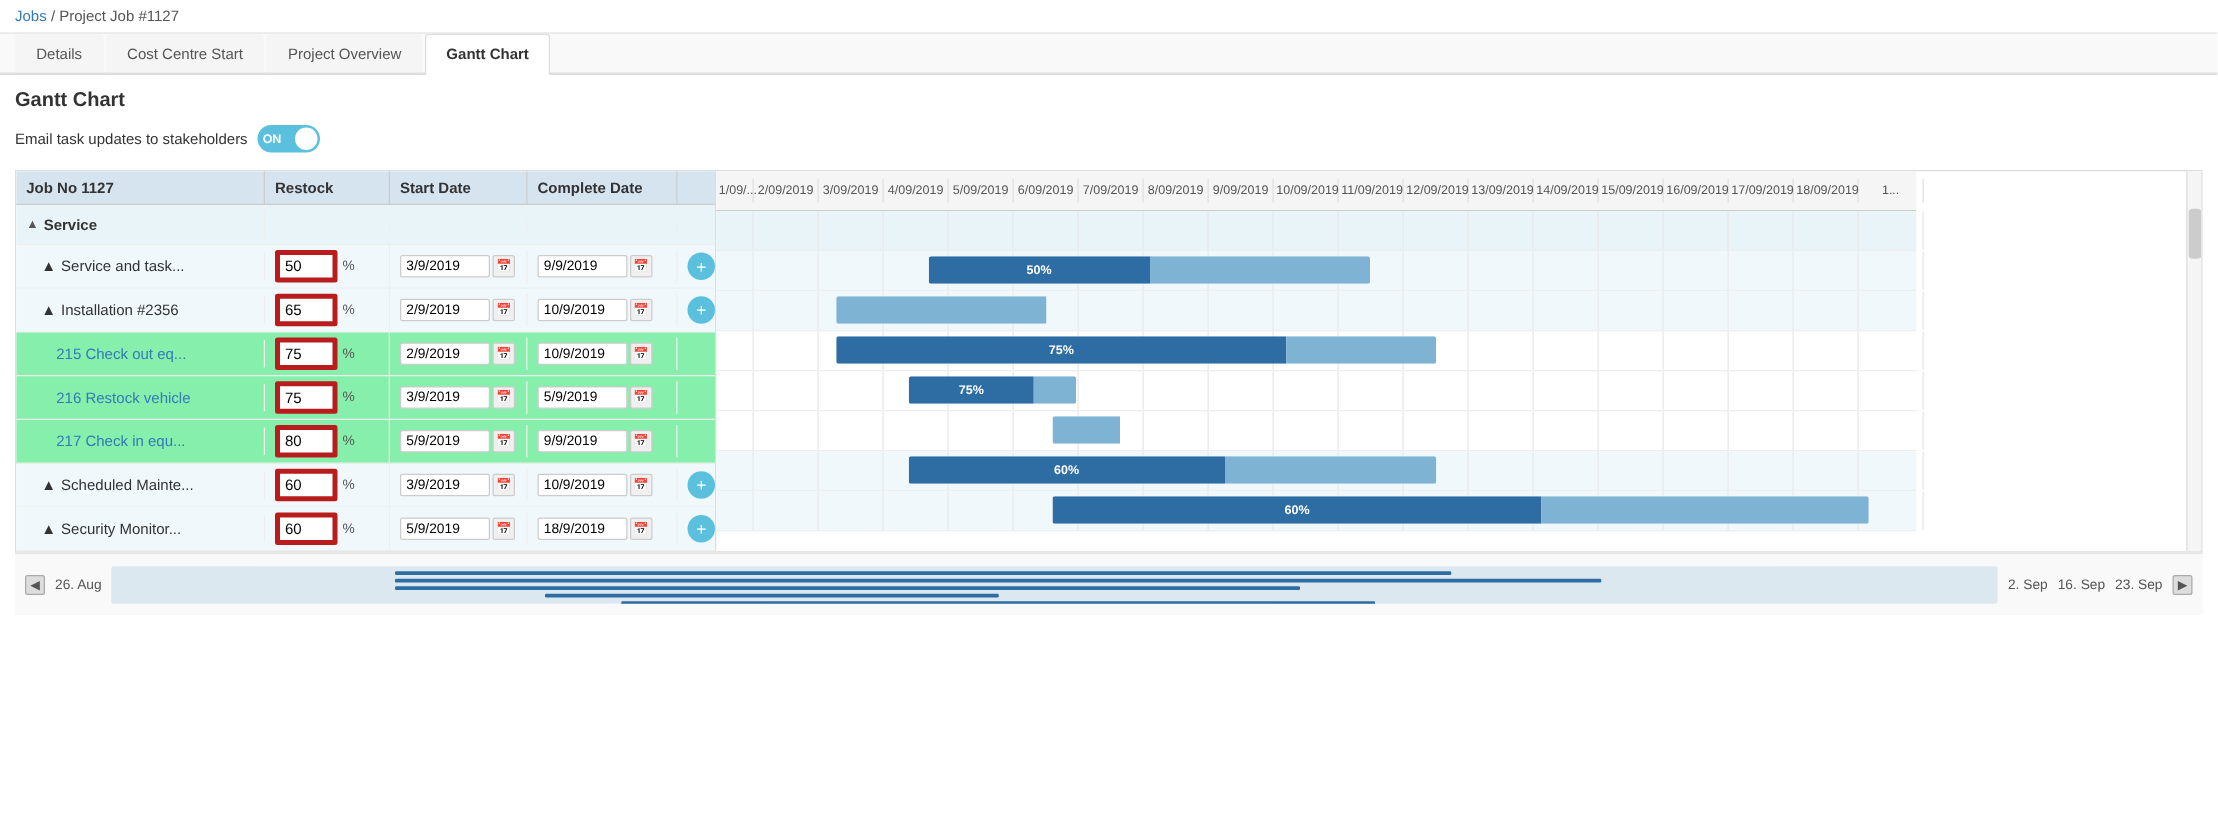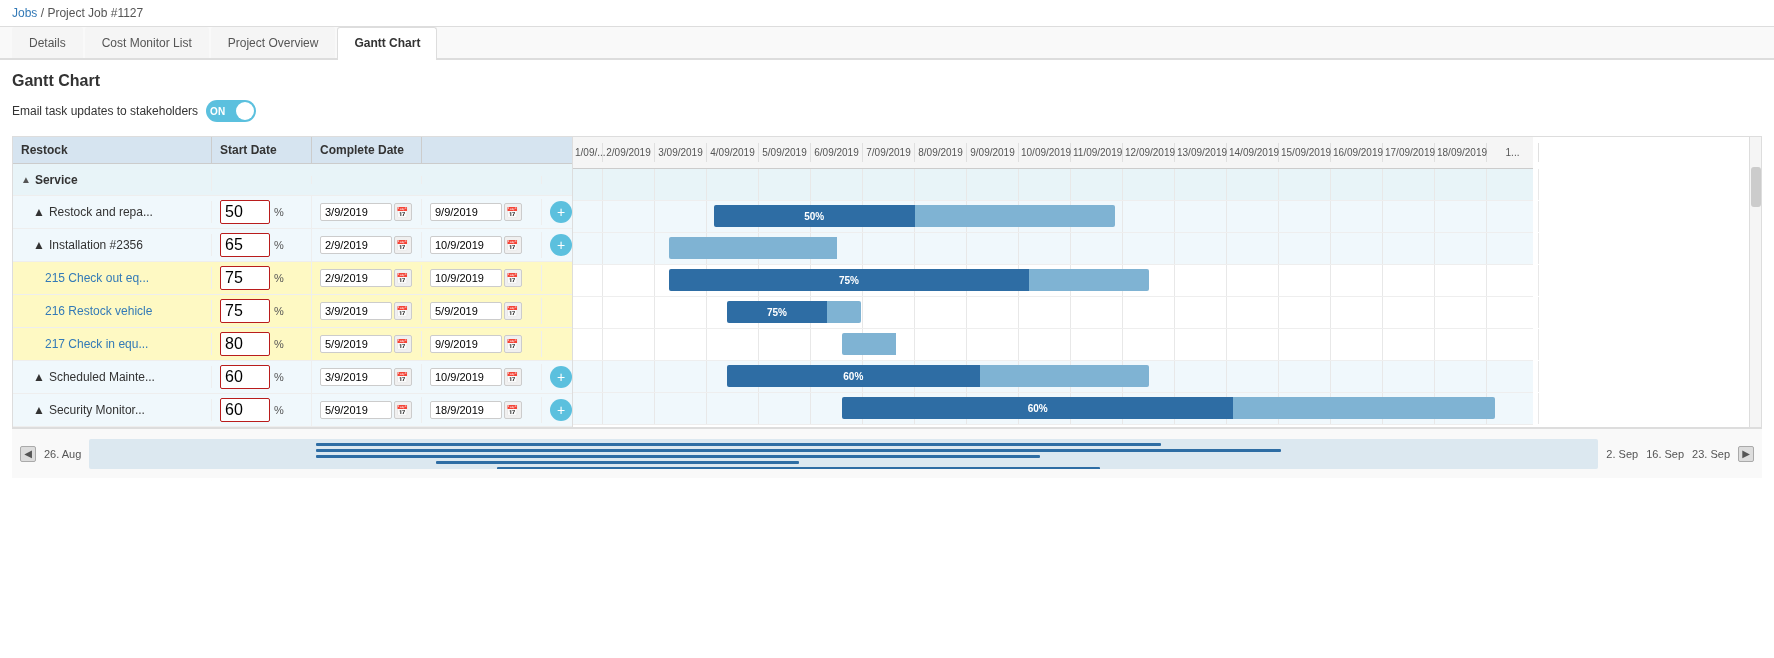--- a/index.html
+++ b/index.html
@@ -146,21 +146,21 @@
       min-height: 32px;
     }
     .gantt-row.group-row {
       background: #e8f4f8;
       font-weight: bold;
     }
     .gantt-row.sub-group-row {
       background: #f0f8fc;
     }
     .gantt-row.task-row {
-      background: #fef9c3;
+      background: #86efac;
     }
     .cell {
       padding: 4px 8px;
       border-right: 1px solid #eee;
       font-size: 12px;
     }
     .cell:last-child { border-right: none; }
     .cell-name { display: flex; align-items: center; gap: 4px; }
     .collapse-icon {
       color: #555;
@@ -169,23 +169,23 @@
     }
     .task-link { color: #337ab7; cursor: pointer; text-decoration: none; }
 
     .progress-cell {
       display: flex;
       align-items: center;
       gap: 4px;
     }
     .progress-input {
       width: 50px;
-      border: 1px solid #b91c1c;
+      border: 4px solid #b91c1c;
       padding: 2px 4px;
-      font-size: 16px;
+      font-size: 12px;
       border-radius: 2px;
     }
     .pct-label { font-size: 11px; color: #555; }
 
     .date-cell {
       display: flex;
       align-items: center;
       gap: 2px;
     }
     .date-input {
@@ -354,61 +354,62 @@
 <div class="top-bar">
   <div class="breadcrumb">
     <a href="#">Jobs</a>
     <span> / </span>
     <span>Project Job #1127</span>
   </div>
 </div>
 
 <div class="tabs">
   <div class="tab">Details</div>
-  <div class="tab">Cost Monitor List</div>
+  <div class="tab">Cost Centre Start</div>
   <div class="tab">Project Overview</div>
   <div class="tab active">Gantt Chart</div>
 </div>
 
 <div class="main-content">
   <div class="page-title">Gantt Chart</div>
 
   <div class="email-toggle-row">
     <span>Email task updates to stakeholders</span>
     <div class="toggle-pill">
       <span class="toggle-text">ON</span>
       <div class="toggle-knob"></div>
     </div>
   </div>
 
   <div class="gantt-wrapper">
 
     <div class="left-panel">
       <div class="left-header">
+        <div>Job No 1127</div>
         <div>Restock</div>
         <div>Start Date</div>
         <div>Complete Date</div>
         <div></div>
       </div>
 
       <div id="left-rows">
           <div class="gantt-row group-row">
     <div class="cell cell-name">
               <span class="collapse-icon">▲</span>
                 <span>Service</span>
             </div>
     <div class="cell"></div>
     <div class="cell"></div>
     <div class="cell"></div>
     <div class="cell"></div>
   </div>
           <div class="gantt-row sub-group-row">
     <div class="cell cell-name">
               <span style="margin-left:12px;">▲</span>
-                <span>Restock and repa...</span>
+                <span>Service and task...</span>
             </div>
     <div class="cell">
               <div class="progress-cell">
       <input class="progress-input" type="text" value="50" style="">
       <span class="pct-label">%</span>
     </div>
             </div>
     <div class="cell">
               <div class="date-cell">
       <input class="date-input" type="text" value="3/9/2019" style="">
@@ -643,21 +644,21 @@
                 <div style="min-width:52px;height:100%;border-right:1px solid #e8e8e8;"></div>
                 <div style="min-width:52px;height:100%;border-right:1px solid #e8e8e8;"></div>
                 <div style="min-width:52px;height:100%;border-right:1px solid #e8e8e8;"></div>
                 <div style="min-width:52px;height:100%;border-right:1px solid #e8e8e8;"></div>
                 <div style="min-width:52px;height:100%;border-right:1px solid #e8e8e8;"></div>
                 <div style="min-width:52px;height:100%;border-right:1px solid #e8e8e8;"></div>
                 <div style="min-width:52px;height:100%;border-right:1px solid #e8e8e8;"></div>
                 <div style="min-width:52px;height:100%;border-right:1px solid #e8e8e8;"></div>
                 <div style="min-width:52px;height:100%;border-right:1px solid #e8e8e8;"></div>
               </div>
-              <div class="gantt-bar-container" style="left:141px;width:401px;">
+              <div class="gantt-bar-container" style="left:170px;width:353px;">
       <div class="bar-filled" style="width:201.6px;">50%</div>
       <div class="bar-remaining" style="width:201.6px;"></div>
     </div>
             </div>
             <div class="gantt-chart-row sub-group-row" style="position: relative; min-width: 960px;">
               <div style="display:flex;height:100%;position:absolute;top:0;left:0;right:0;">
                 <div style="min-width:30px;height:100%;border-right:1px solid #e8e8e8;"></div>
                 <div style="min-width:52px;height:100%;border-right:1px solid #e8e8e8;"></div>
                 <div style="min-width:52px;height:100%;border-right:1px solid #e8e8e8;"></div>
                 <div style="min-width:52px;height:100%;border-right:1px solid #e8e8e8;"></div>

